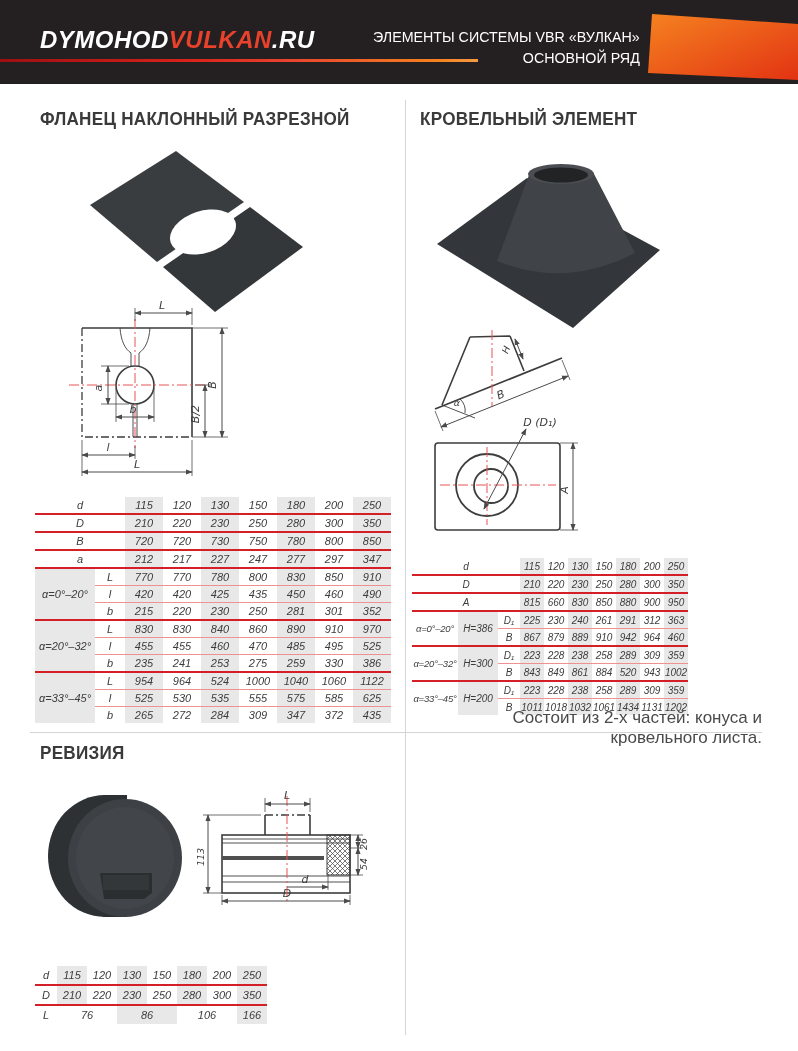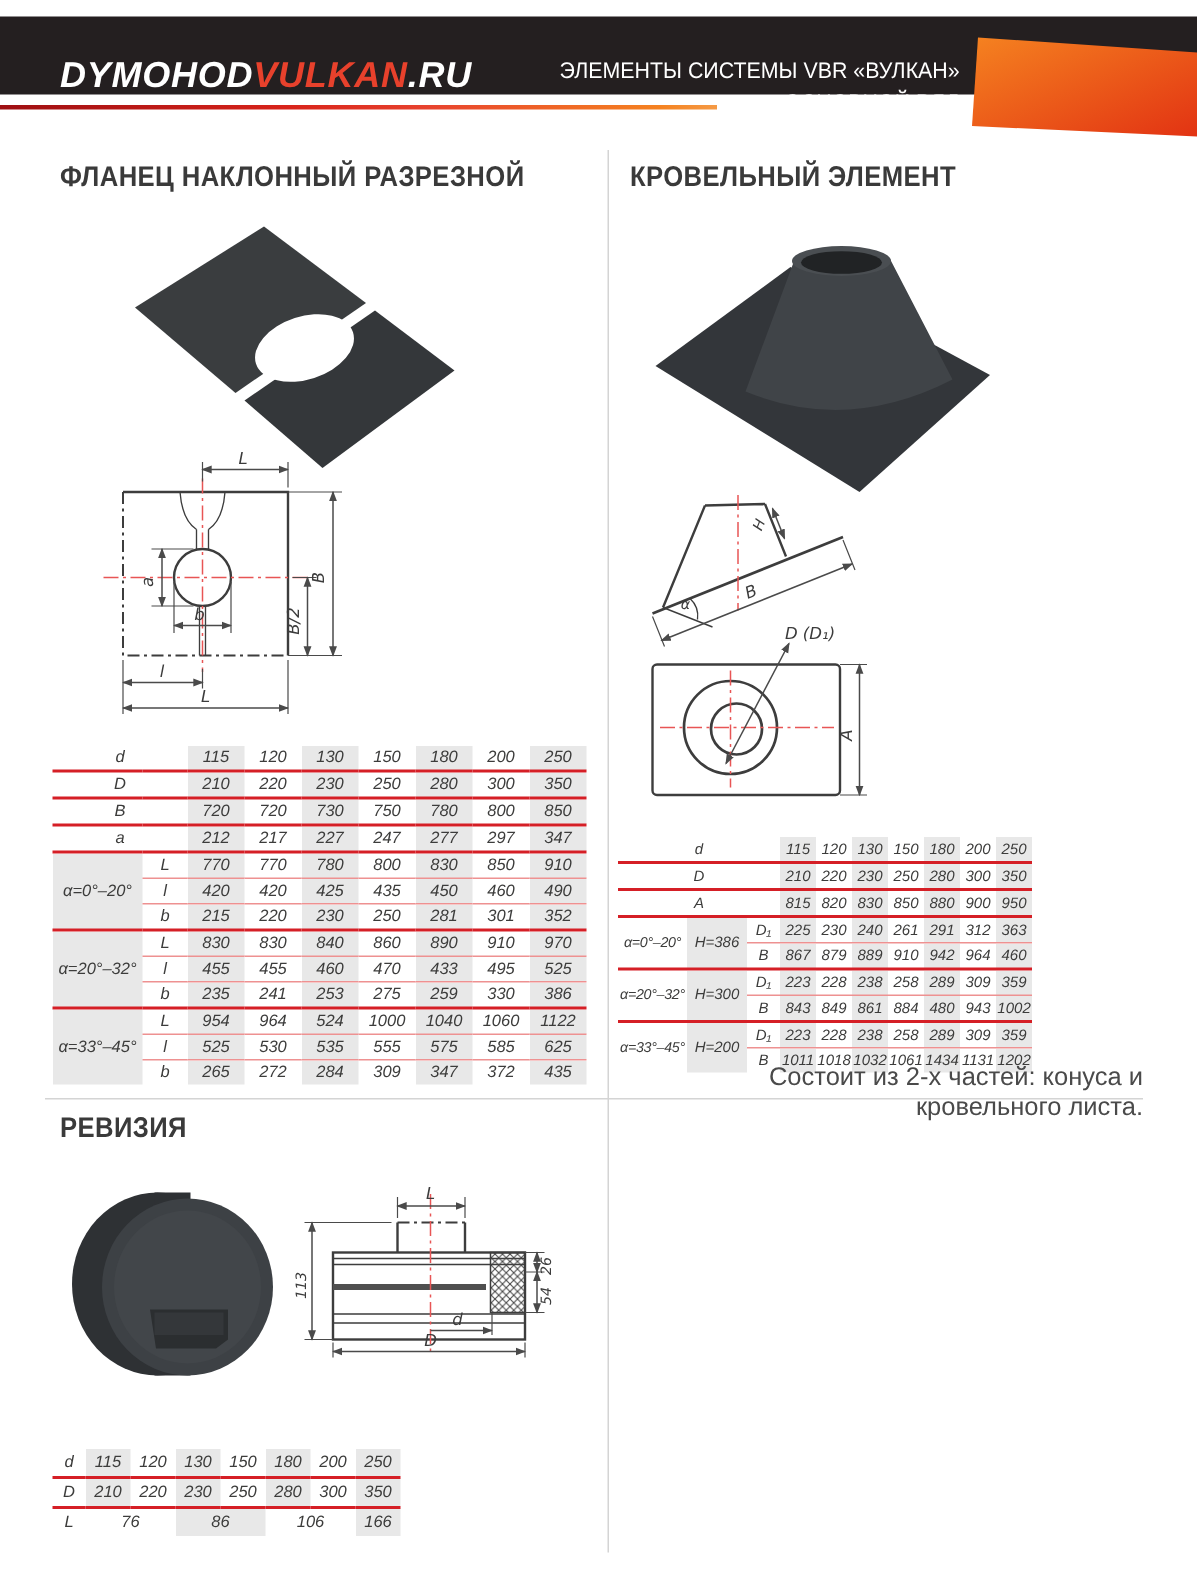--- a/index.html
+++ b/index.html
@@ -1,21 +1,21 @@
 <!DOCTYPE html>
 <html><head>
 <meta charset="utf-8">
 <style>
   html,body{margin:0;padding:0;background:#fff;}
   .page{position:relative;width:798px;height:1051px;background:#fff;overflow:hidden;
         font-family:"Liberation Sans",sans-serif;color:#3c3c3b;}
   .abs{position:absolute;}
 
   
-  .header{position:absolute;left:0;top:11px;width:798px;height:52px;background:#241f20;}
+  .header{position:absolute;left:0;top:0;width:798px;height:84px;background:#241f20;}
   .logo{position:absolute;left:40px;top:26px;font-style:italic;font-weight:bold;
         font-size:24px;letter-spacing:.5px;color:#fff;white-space:nowrap;}
   .logo .red{color:#e8412c;}
   .logo-line{position:absolute;left:0;top:59px;width:478px;height:3px;
         background:linear-gradient(90deg,#9e0f12,#d8231a 40%,#e8432e 60%,#f58220 92%,#f59a45);}
   .header-right{position:absolute;top:26px;right:158px;text-align:right;color:#fff;
         font-size:15px;line-height:21px;transform:scaleX(.95);transform-origin:right top;white-space:nowrap;}
   .flame{position:absolute;right:0;top:0;}
 
   
@@ -214,21 +214,21 @@
           <td class="shade">890</td>
           <td>910</td>
           <td class="shade">970</td>
         </tr>
         <tr class="minor">
           <td>l</td>
           <td class="shade">455</td>
           <td>455</td>
           <td class="shade">460</td>
           <td>470</td>
-          <td class="shade">433</td>
+          <td class="shade">485</td>
           <td>495</td>
           <td class="shade">525</td>
         </tr>
         <tr class="major">
           <td>b</td>
           <td class="shade">235</td>
           <td>241</td>
           <td class="shade">253</td>
           <td>275</td>
           <td class="shade">259</td>
@@ -337,21 +337,21 @@
           <td>220</td>
           <td class="shade">230</td>
           <td>250</td>
           <td class="shade">280</td>
           <td>300</td>
           <td class="shade">350</td>
         </tr>
         <tr class="major">
           <td colspan="3">A</td>
           <td class="shade">815</td>
-          <td>820</td>
+          <td>660</td>
           <td class="shade">830</td>
           <td>850</td>
           <td class="shade">880</td>
           <td>900</td>
           <td class="shade">950</td>
         </tr>
         <tr class="minor">
           <td class="galpha bmaj" rowspan="2">α=0°–20°</td>
           <td class="gh bmaj" rowspan="2">H=386</td>
           <td>D₁</td>
@@ -384,21 +384,21 @@
           <td class="shade">289</td>
           <td>309</td>
           <td class="shade">359</td>
         </tr>
         <tr class="major">
           <td>B</td>
           <td class="shade">843</td>
           <td>849</td>
           <td class="shade">861</td>
           <td>884</td>
-          <td class="shade">480</td>
+          <td class="shade">520</td>
           <td>943</td>
           <td class="shade">1002</td>
         </tr>
         <tr class="minor">
           <td class="galpha bnone" rowspan="2">α=33°–45°</td>
           <td class="gh bnone" rowspan="2">H=200</td>
           <td>D₁</td>
           <td class="shade">223</td>
           <td>228</td>
           <td class="shade">238</td>

